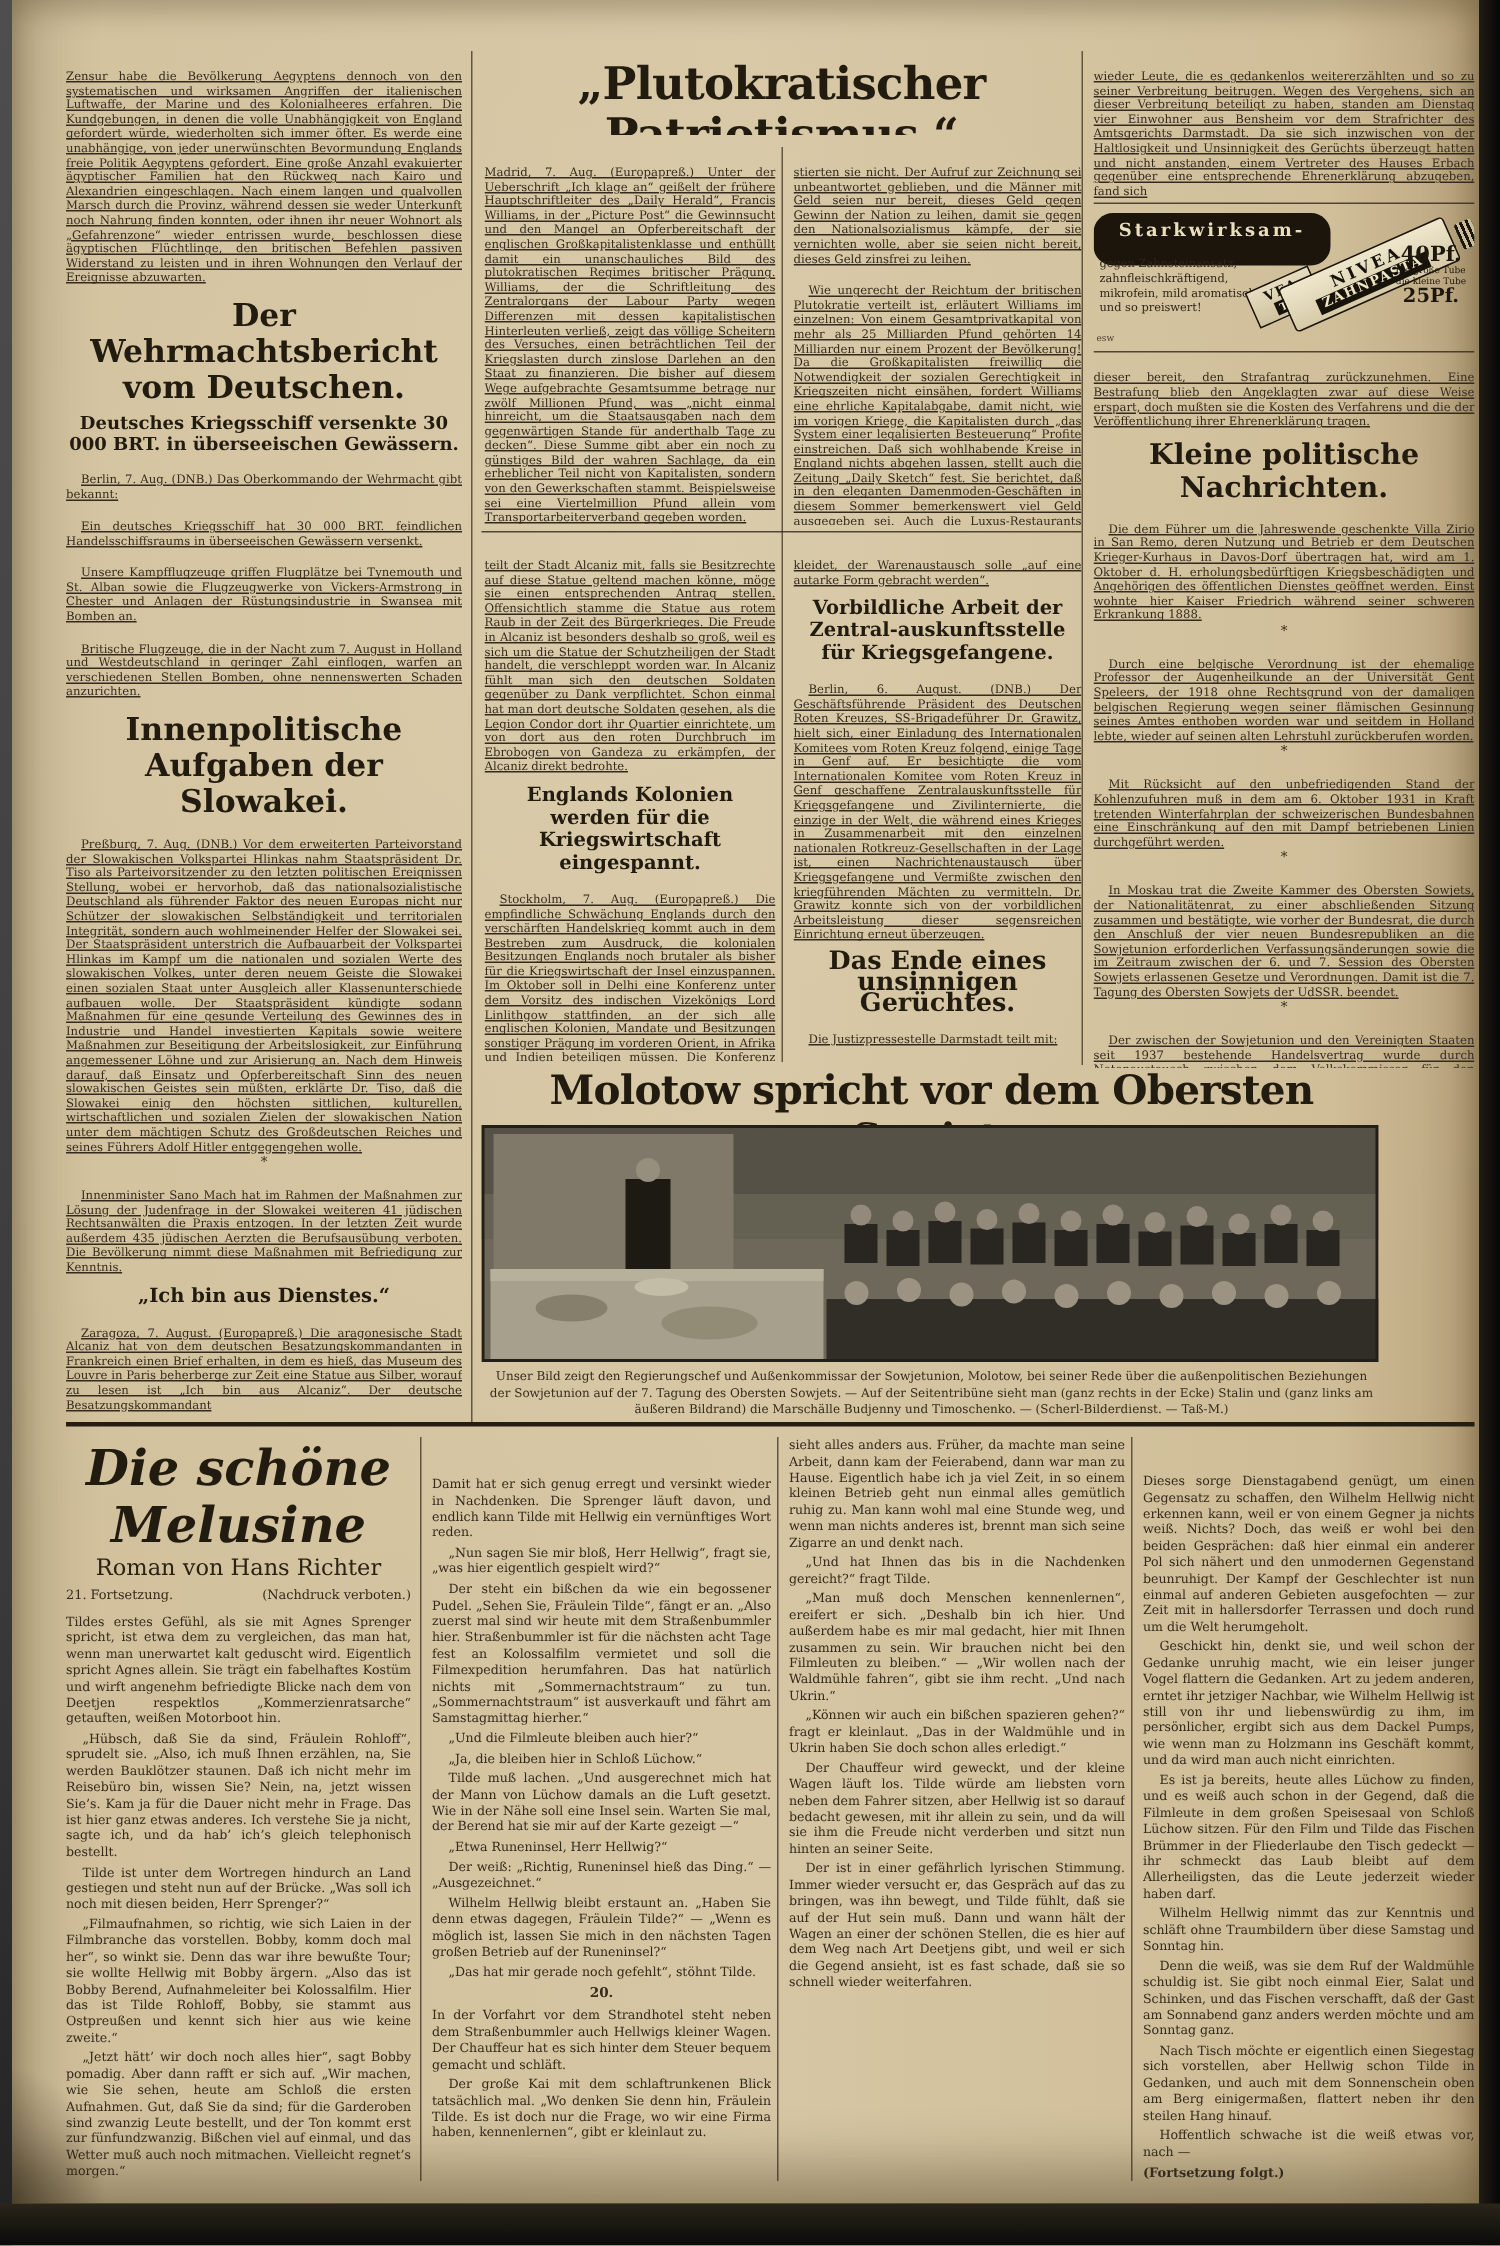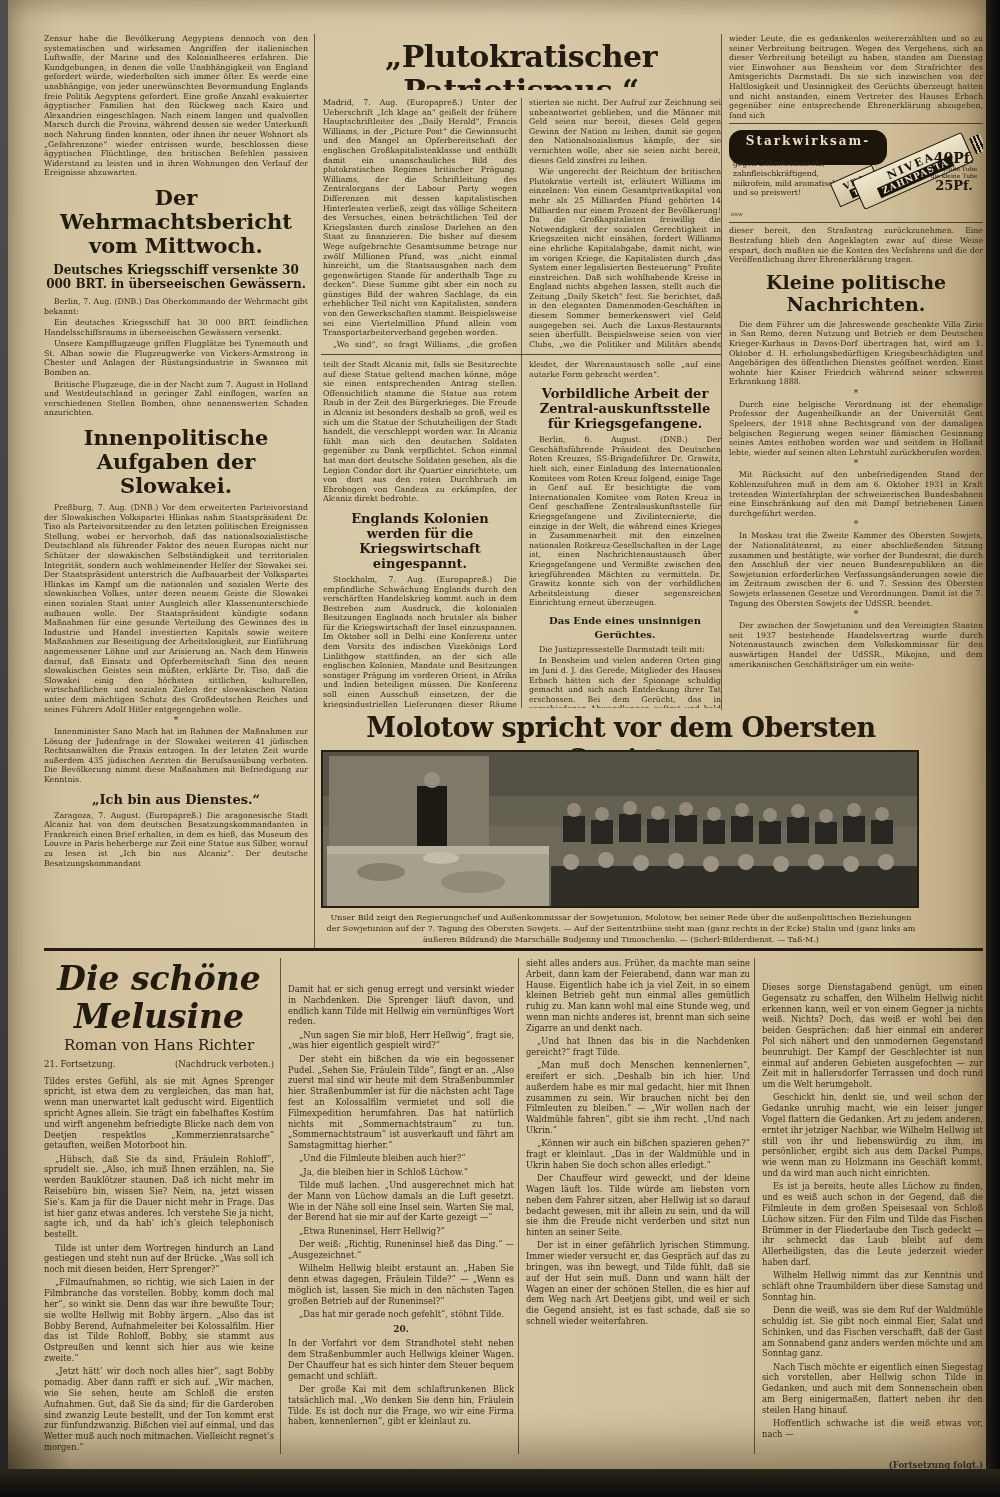--- a/index.html
+++ b/index.html
@@ -13,32 +13,32 @@
       radial-gradient(130% 80% at 38% 28%, rgba(255,252,240,.10), rgba(0,0,0,0) 60%),
       linear-gradient(90deg,#c2b08c 0%,#d2c19c 6%,#d6c6a3 50%,#cfbd97 90%,#b8a37b 100%),
       #d2c19d;
     box-shadow:inset 0 -25px 35px rgba(50,35,10,.35), inset 0 8px 18px rgba(60,45,15,.25);
     color:#32291d;}
   .corner-shadow{position:absolute;left:0;bottom:0;width:90px;height:130px;
     background:radial-gradient(100% 100% at 0% 100%, rgba(20,12,2,.5), rgba(0,0,0,0) 70%);}
 
   .col{position:absolute;overflow:hidden;}
   .bt{font-size:7.8px;line-height:9.6px;text-align:justify;color:#342b1e;}
-  .bt p{margin:0 0 2px;text-indent:10px;}
+  .bt p{margin:12px 0 2px;text-indent:10px;text-decoration:underline;}
   .bt p.ni{text-indent:0;}
   .bt2{font-size:8.4px;line-height:10.8px;text-align:justify;color:#342b1e;}
   .bt2 p{margin:0 0 2.5px;text-indent:11px;}
   .bt2 p.ni{text-indent:0;}
 
   .hfrak{font-weight:bold;text-align:center;color:#221b10;font-family:"DejaVu Serif",serif;}
   .h-big{font-size:30px;line-height:34px;letter-spacing:-.5px;}
   .h-art{font-size:21px;line-height:24px;margin:8px 0 5px;}
   .h-sub{font-size:12px;line-height:14px;margin:0 0 6px;}
   .h-sm{font-size:13px;line-height:15px;margin:7px 0 4px;}
-  .h-xs{font-size:10px;line-height:14px;margin:6px 0 3px;}
+  .h-xs{font-size:17px;line-height:14px;margin:6px 0 3px;}
   .h-kl{font-size:19px;line-height:22px;margin:6px 0 5px;}
   .star{text-align:center;font-size:9px;line-height:9px;margin:2px 0;color:#342b1e;}
 
   .vrule{position:absolute;width:1px;background:rgba(48,38,24,.7);}
   .hrule{position:absolute;height:1px;background:rgba(48,38,24,.8);}
   .hrule.thick{height:3px;background:#241d12;}
 
   
   .ad{position:relative;height:92px;margin:3px 0;overflow:hidden;}
   .ad-lozenge{position:absolute;left:0;top:3px;width:158px;height:35px;background:#1b150c;border-radius:13px;
@@ -68,34 +68,34 @@
   .photo{position:absolute;left:313px;top:750px;width:598px;height:158px;}
   .caption{position:absolute;left:318px;top:912px;width:590px;font-size:8px;line-height:11px;
     text-align:center;color:#342b1e;}
 
   
   .rom-title{font-size:33px;line-height:38px;font-weight:bold;font-style:italic;text-align:center;
     color:#221b10;margin:2px 0 4px;}
   .rom-by{font-size:15px;font-weight:normal;text-align:center;margin:0 0 8px;color:#2a2214;}
   .rom-meta{display:flex;justify-content:space-between;font-size:8.6px;margin:0 0 6px;color:#342b1e;}
   .sec-no{text-align:center;font-weight:bold;font-size:9px;margin:4px 0;}
-  .tbc{text-align:right;font-weight:bold;font-size:8.6px;margin-top:20px;}
+  .tbc{text-align:left;font-weight:bold;font-size:8.6px;margin-top:4px;}
 </style>
 </head>
 <body>
 
 <div id="screenshot">
   <div class="edge-left"></div>
   <div class="edge-right"></div>
 
   <div class="sheet">
 
     <div class="col bt" style="left:36px;top:34px;width:264px;height:912px;">
       <p class="ni">Zensur habe die Bevölkerung Aegyptens dennoch von den systematischen und wirksamen Angriffen der italienischen Luftwaffe, der Marine und des Kolonialheeres erfahren. Die Kundgebungen, in denen die volle Unabhängigkeit von England gefordert würde, wiederholten sich immer öfter. Es werde eine unabhängige, von jeder unerwünschten Bevormundung Englands freie Politik Aegyptens gefordert. Eine große Anzahl evakuierter ägyptischer Familien hat den Rückweg nach Kairo und Alexandrien eingeschlagen. Nach einem langen und qualvollen Marsch durch die Provinz, während dessen sie weder Unterkunft noch Nahrung finden konnten, oder ihnen ihr neuer Wohnort als „Gefahrenzone“ wieder entrissen wurde, beschlossen diese ägyptischen Flüchtlinge, den britischen Befehlen passiven Widerstand zu leisten und in ihren Wohnungen den Verlauf der Ereignisse abzuwarten.</p>
-      <div class="hfrak h-art">Der Wehrmachtsbericht vom Mittwoch.</div>
+      <div class="hfrak h-art">Der Wehrmachtsbericht vom Deutschen.</div>
       <div class="hfrak h-sub">Deutsches Kriegsschiff versenkte 30 000 BRT. in überseeischen Gewässern.</div>
       <p>Berlin, 7. Aug. (DNB.) Das Oberkommando der Wehrmacht gibt bekannt:</p>
       <p>Ein deutsches Kriegsschiff hat 30 000 BRT. feindlichen Handelsschiffsraums in überseeischen Gewässern versenkt.</p>
       <p>Unsere Kampfflugzeuge griffen Flugplätze bei Tynemouth und St. Alban sowie die Flugzeugwerke von Vickers-Armstrong in Chester und Anlagen der Rüstungsindustrie in Swansea mit Bomben an.</p>
       <p>Britische Flugzeuge, die in der Nacht zum 7. August in Holland und Westdeutschland in geringer Zahl einflogen, warfen an verschiedenen Stellen Bomben, ohne nennenswerten Schaden anzurichten.</p>
       <div class="hfrak h-art">Innenpolitische Aufgaben der Slowakei.</div>
       <p>Preßburg, 7. Aug. (DNB.) Vor dem erweiterten Parteivorstand der Slowakischen Volkspartei Hlinkas nahm Staatspräsident Dr. Tiso als Parteivorsitzender zu den letzten politischen Ereignissen Stellung, wobei er hervorhob, daß das nationalsozialistische Deutschland als führender Faktor des neuen Europas nicht nur Schützer der slowakischen Selbständigkeit und territorialen Integrität, sondern auch wohlmeinender Helfer der Slowakei sei. Der Staatspräsident unterstrich die Aufbauarbeit der Volkspartei Hlinkas im Kampf um die nationalen und sozialen Werte des slowakischen Volkes, unter deren neuem Geiste die Slowakei einen sozialen Staat unter Ausgleich aller Klassenunterschiede aufbauen wolle. Der Staatspräsident kündigte sodann Maßnahmen für eine gesunde Verteilung des Gewinnes des in Industrie und Handel investierten Kapitals sowie weitere Maßnahmen zur Beseitigung der Arbeitslosigkeit, zur Einführung angemessener Löhne und zur Arisierung an. Nach dem Hinweis darauf, daß Einsatz und Opferbereitschaft Sinn des neuen slowakischen Geistes sein müßten, erklärte Dr. Tiso, daß die Slowakei einig den höchsten sittlichen, kulturellen, wirtschaftlichen und sozialen Zielen der slowakischen Nation unter dem mächtigen Schutz des Großdeutschen Reiches und seines Führers Adolf Hitler entgegengehen wolle.</p>
       <div class="star">*</div>
       <p>Innenminister Sano Mach hat im Rahmen der Maßnahmen zur Lösung der Judenfrage in der Slowakei weiteren 41 jüdischen Rechtsanwälten die Praxis entzogen. In der letzten Zeit wurde außerdem 435 jüdischen Aerzten die Berufsausübung verboten. Die Bevölkerung nimmt diese Maßnahmen mit Befriedigung zur Kenntnis.</p>
       <div class="hfrak h-sm">„Ich bin aus Dienstes.“</div>

